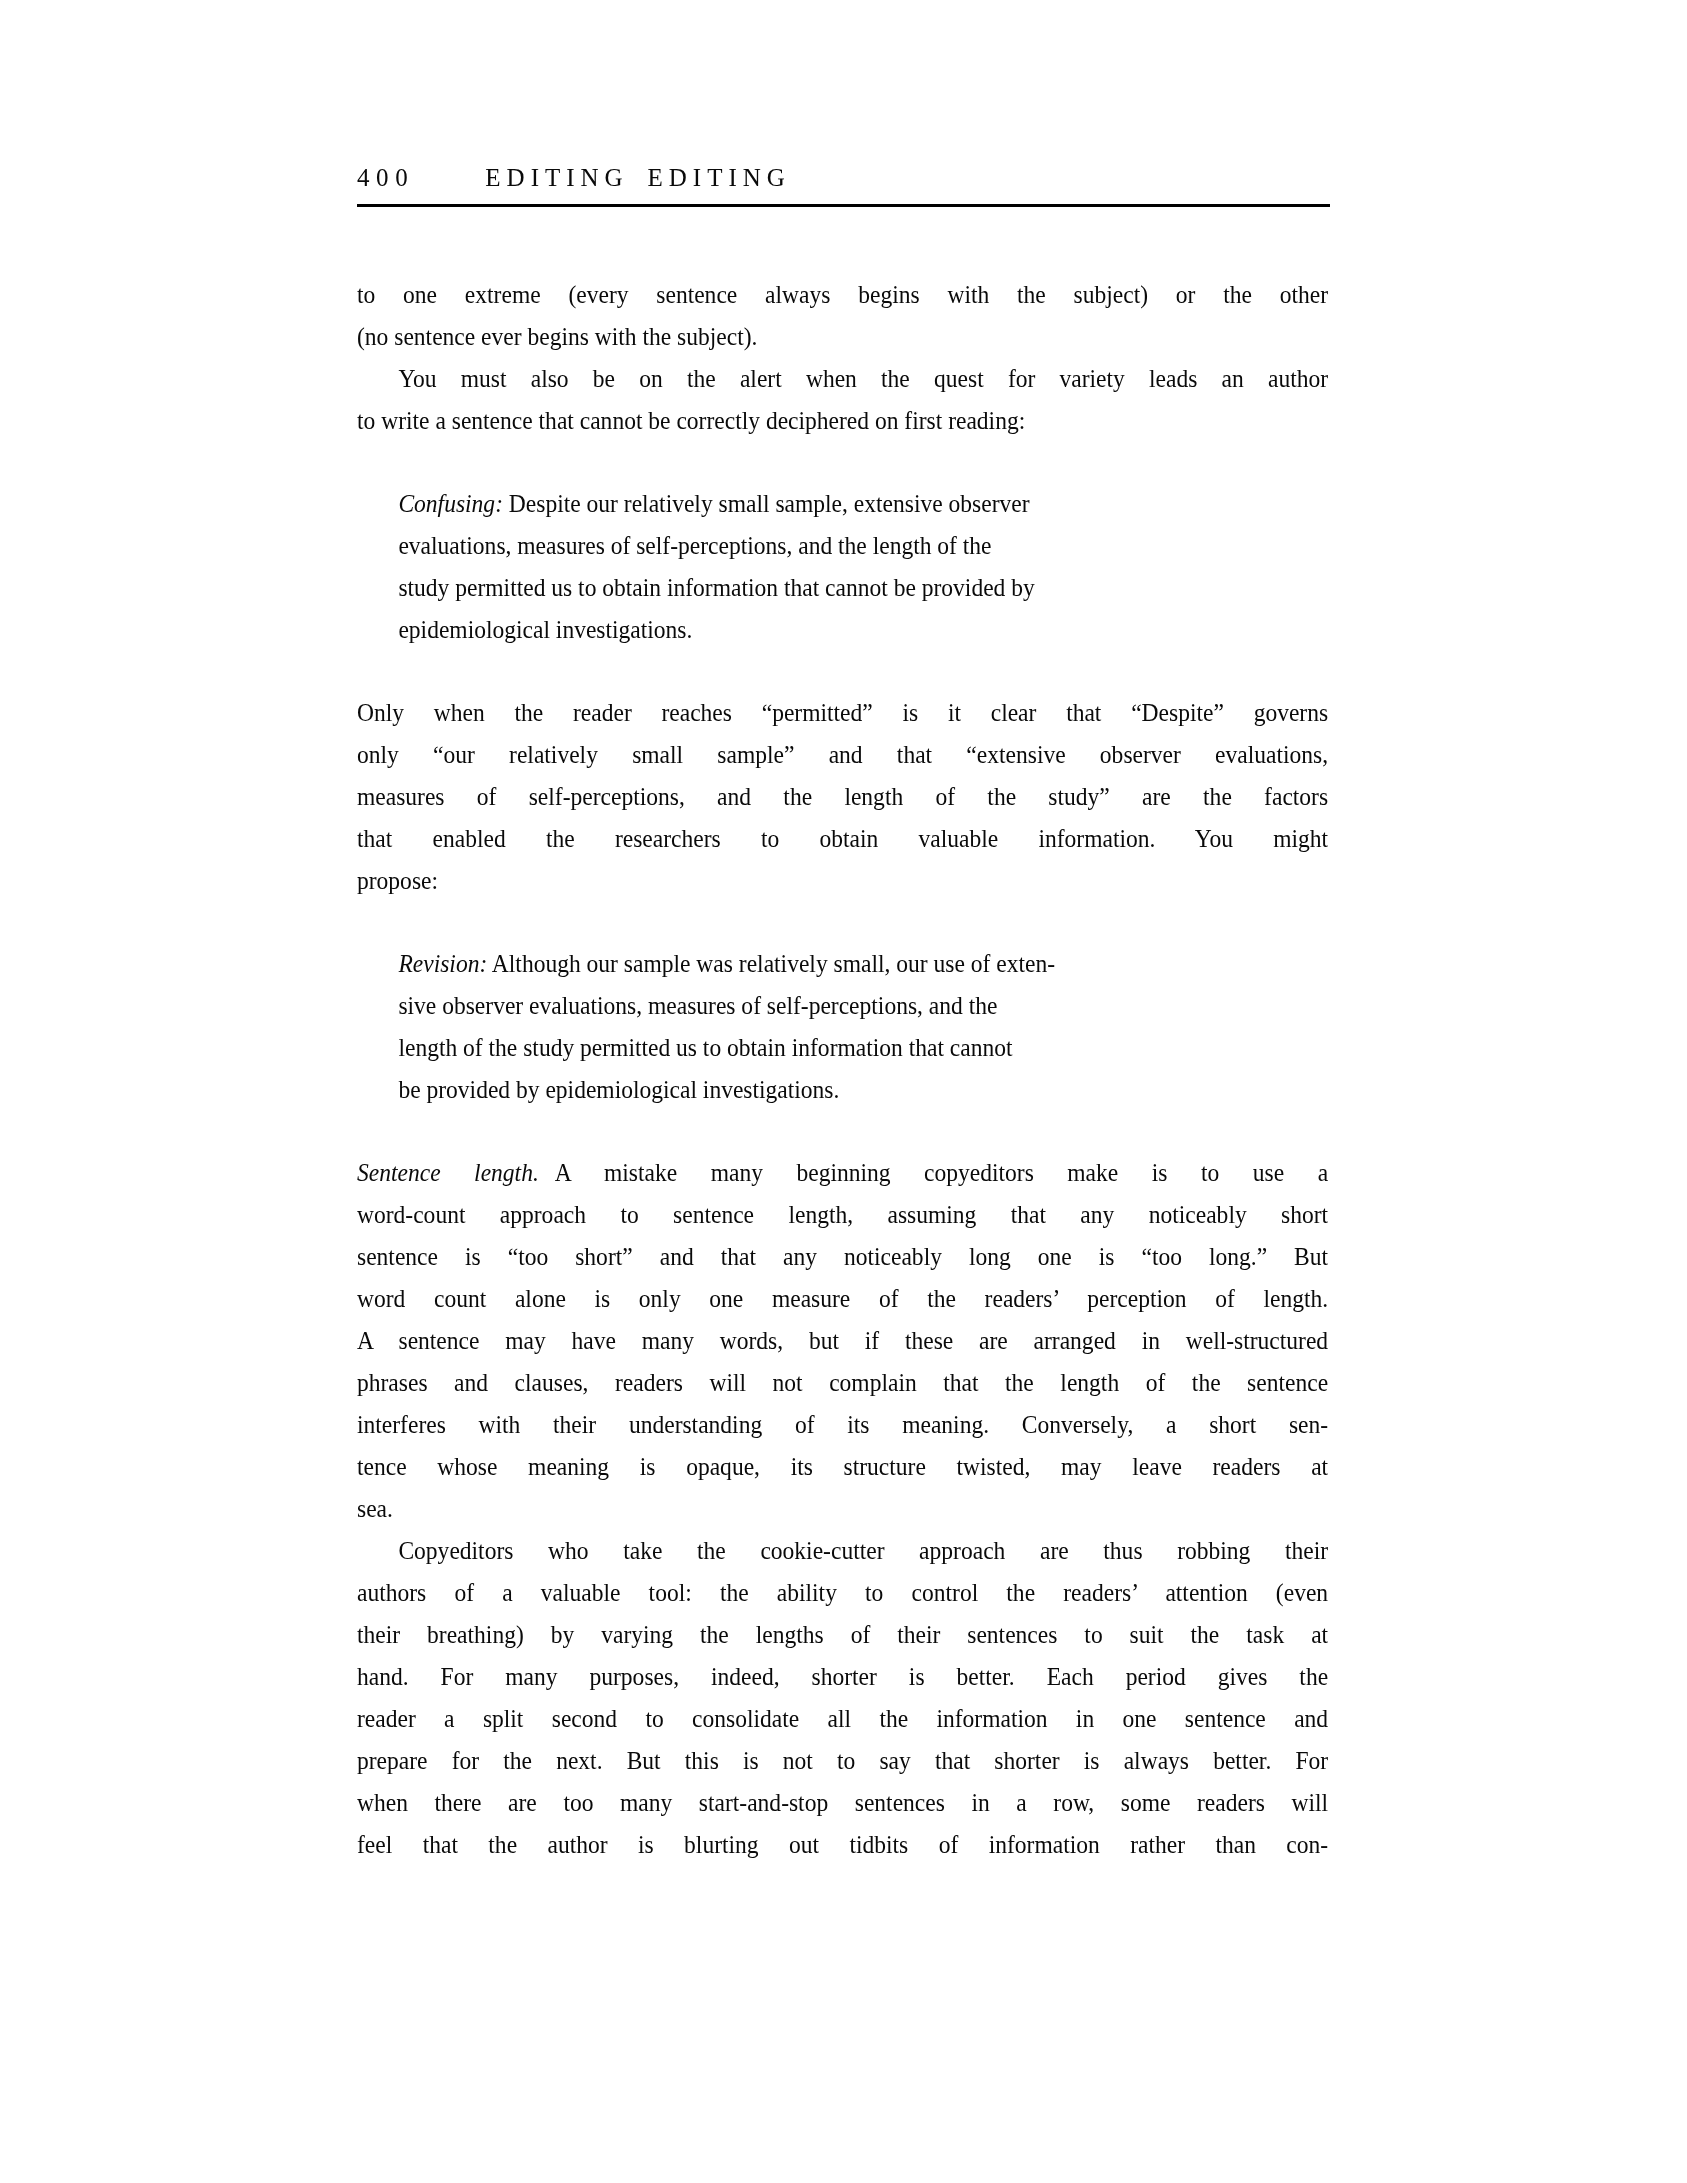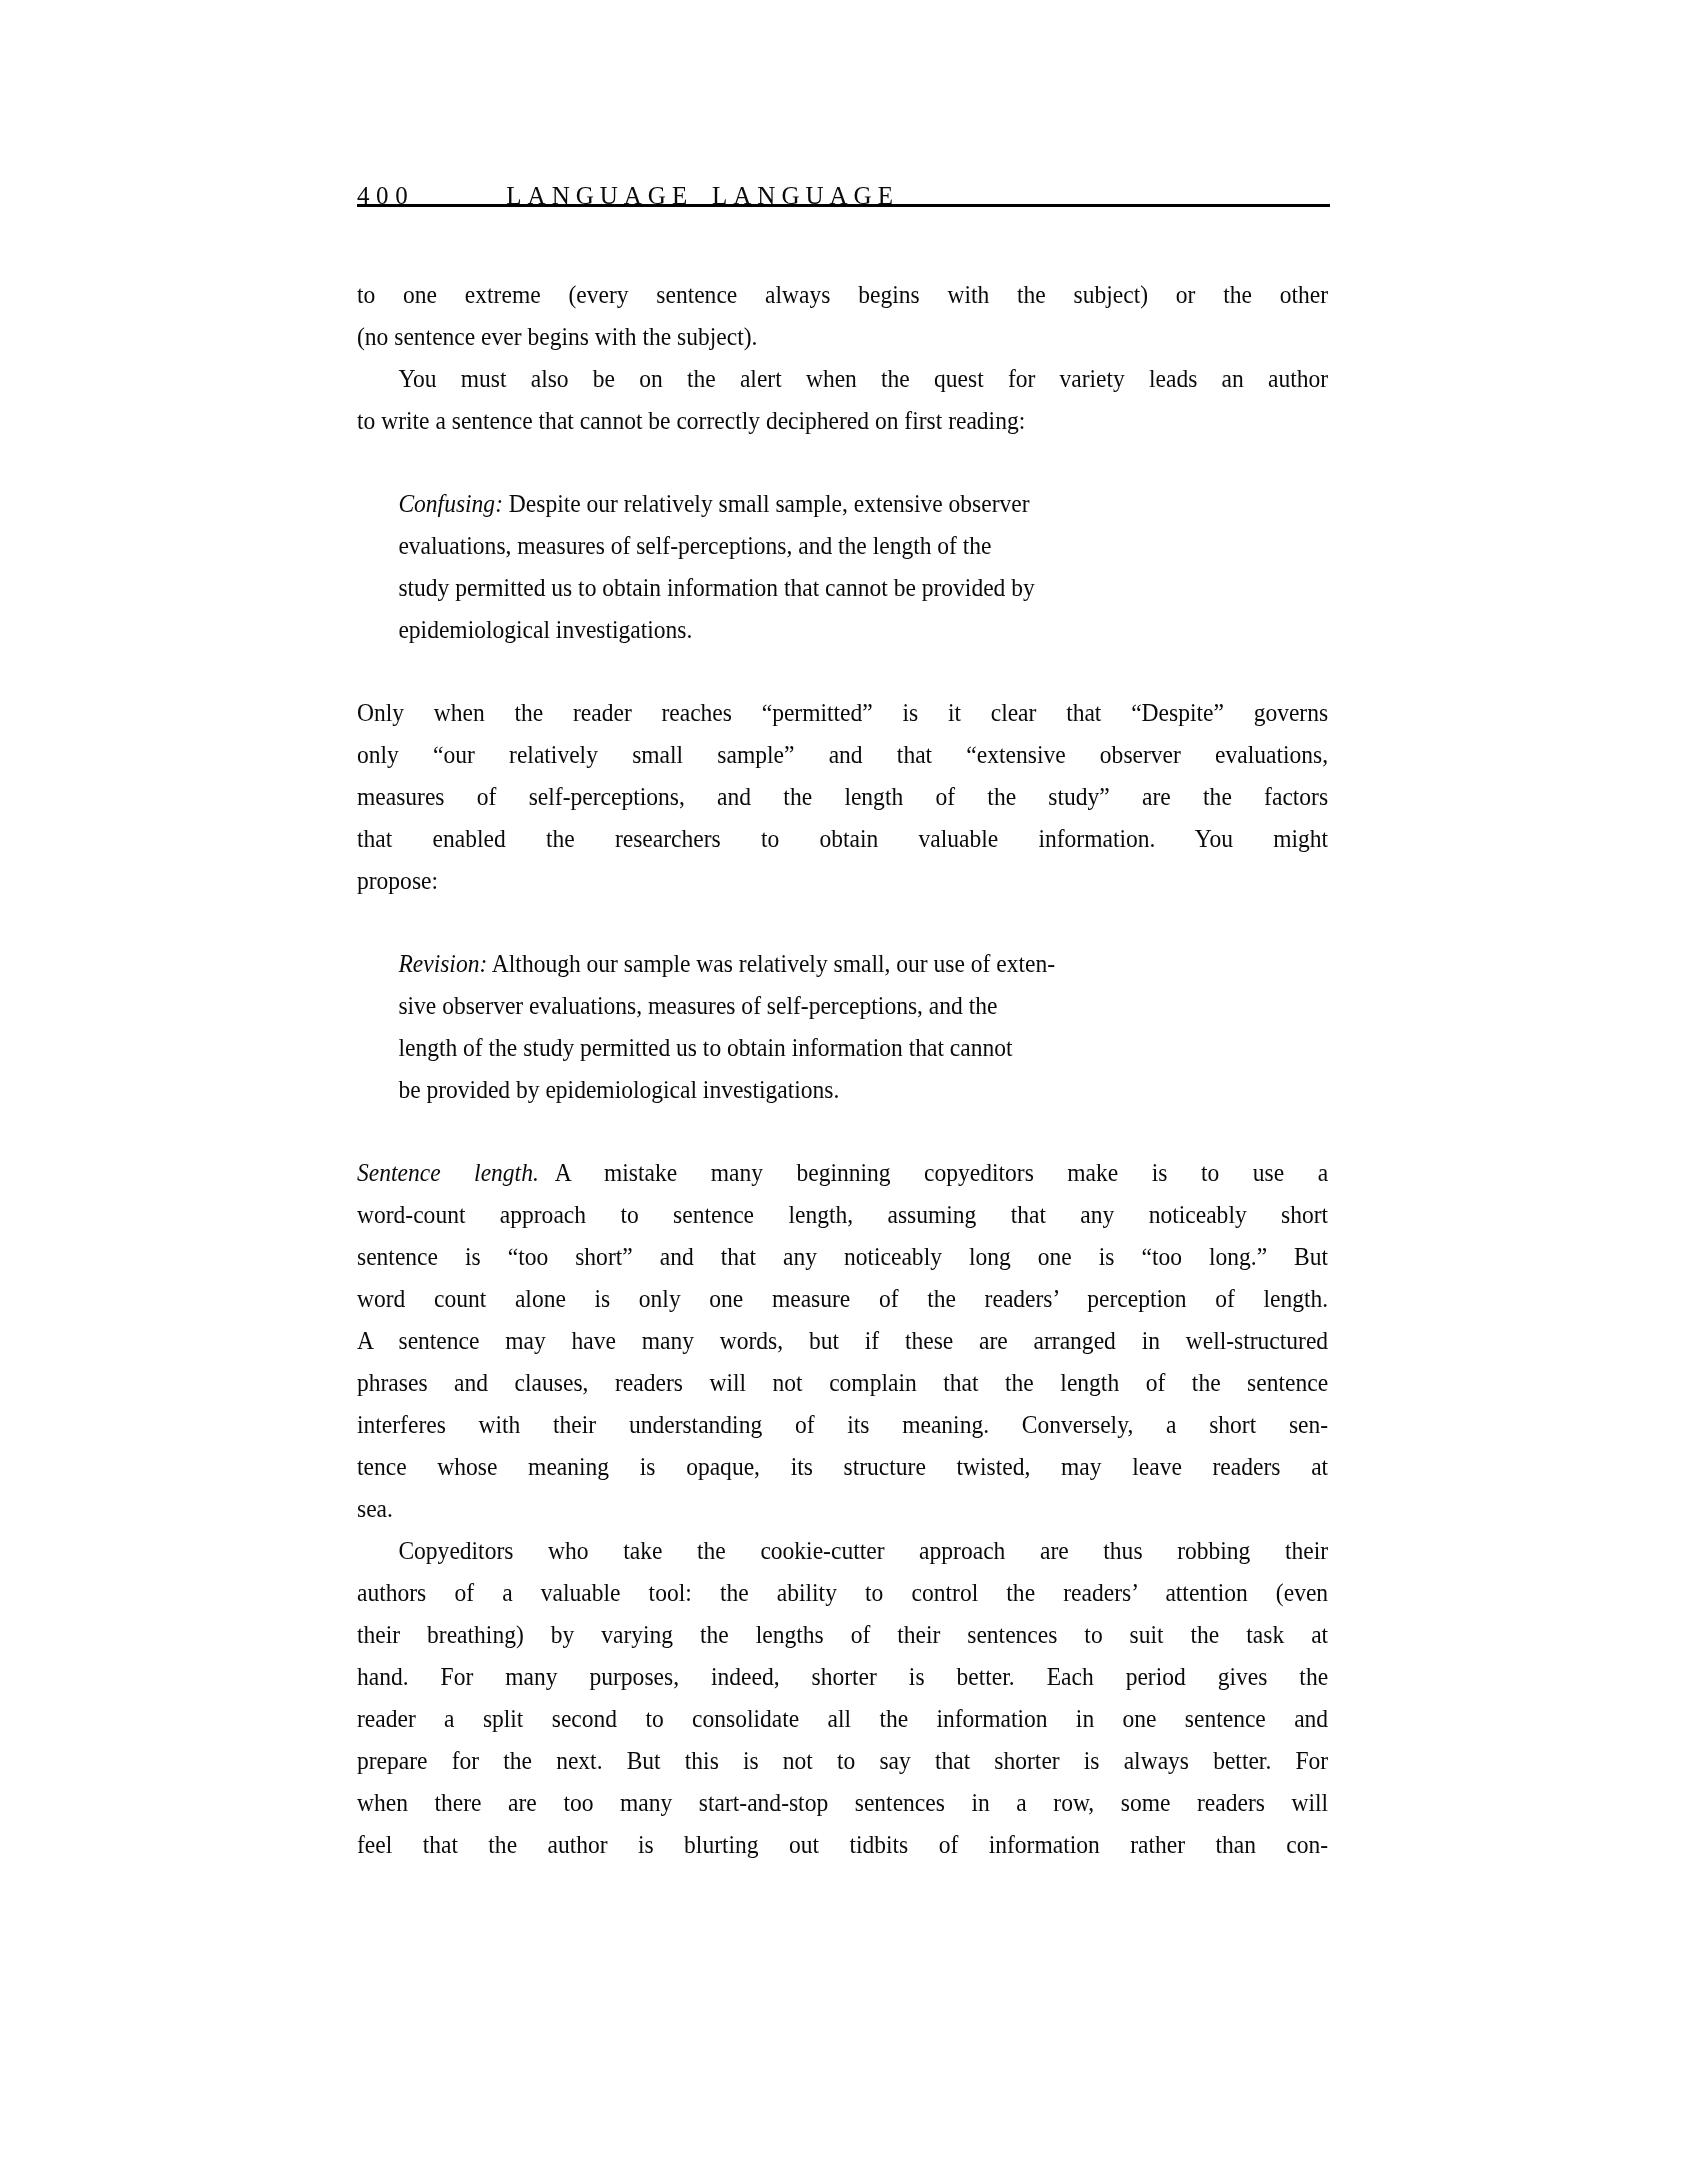--- a/index.html
+++ b/index.html
@@ -11,27 +11,26 @@
     width: 1687px;
     height: 2183px;
     background: #ffffff;
     color: #0a0a0a;
     font-family: "Liberation Serif", serif;
     overflow: hidden;
   }
   .page-header {
     position: absolute;
     left: 357px;
-    top: 181px;
+    top: 163px;
     display: flex;
     align-items: baseline;
     font-size: 25px;
     line-height: 29px;
     white-space: nowrap;
-    gap: 21px;
   }
   .folio {
     letter-spacing: 6.6px;
   }
   .running-head {
     margin-left: 71px;
     letter-spacing: 6px;
     word-spacing: 6.6px;
   }
   .header-rule {
@@ -83,21 +82,21 @@
   .runin {
     font-style: italic;
     margin-right: 17px;
   }
 </style>
 </head>
 <body>
 
 <div class="page-header">
   <span class="folio">400</span>
-  <span class="running-head">LANGUAGE LANGUAGE</span>
+  <span class="running-head">EDITING EDITING</span>
 </div>
 <div class="header-rule"></div>
 
 <div class="body-column">
 
   <div>
     <div class="line">to one extreme (every sentence always begins with the subject) or the other</div>
     <div class="line left">(no sentence ever begins with the subject).</div>
   </div>
 

